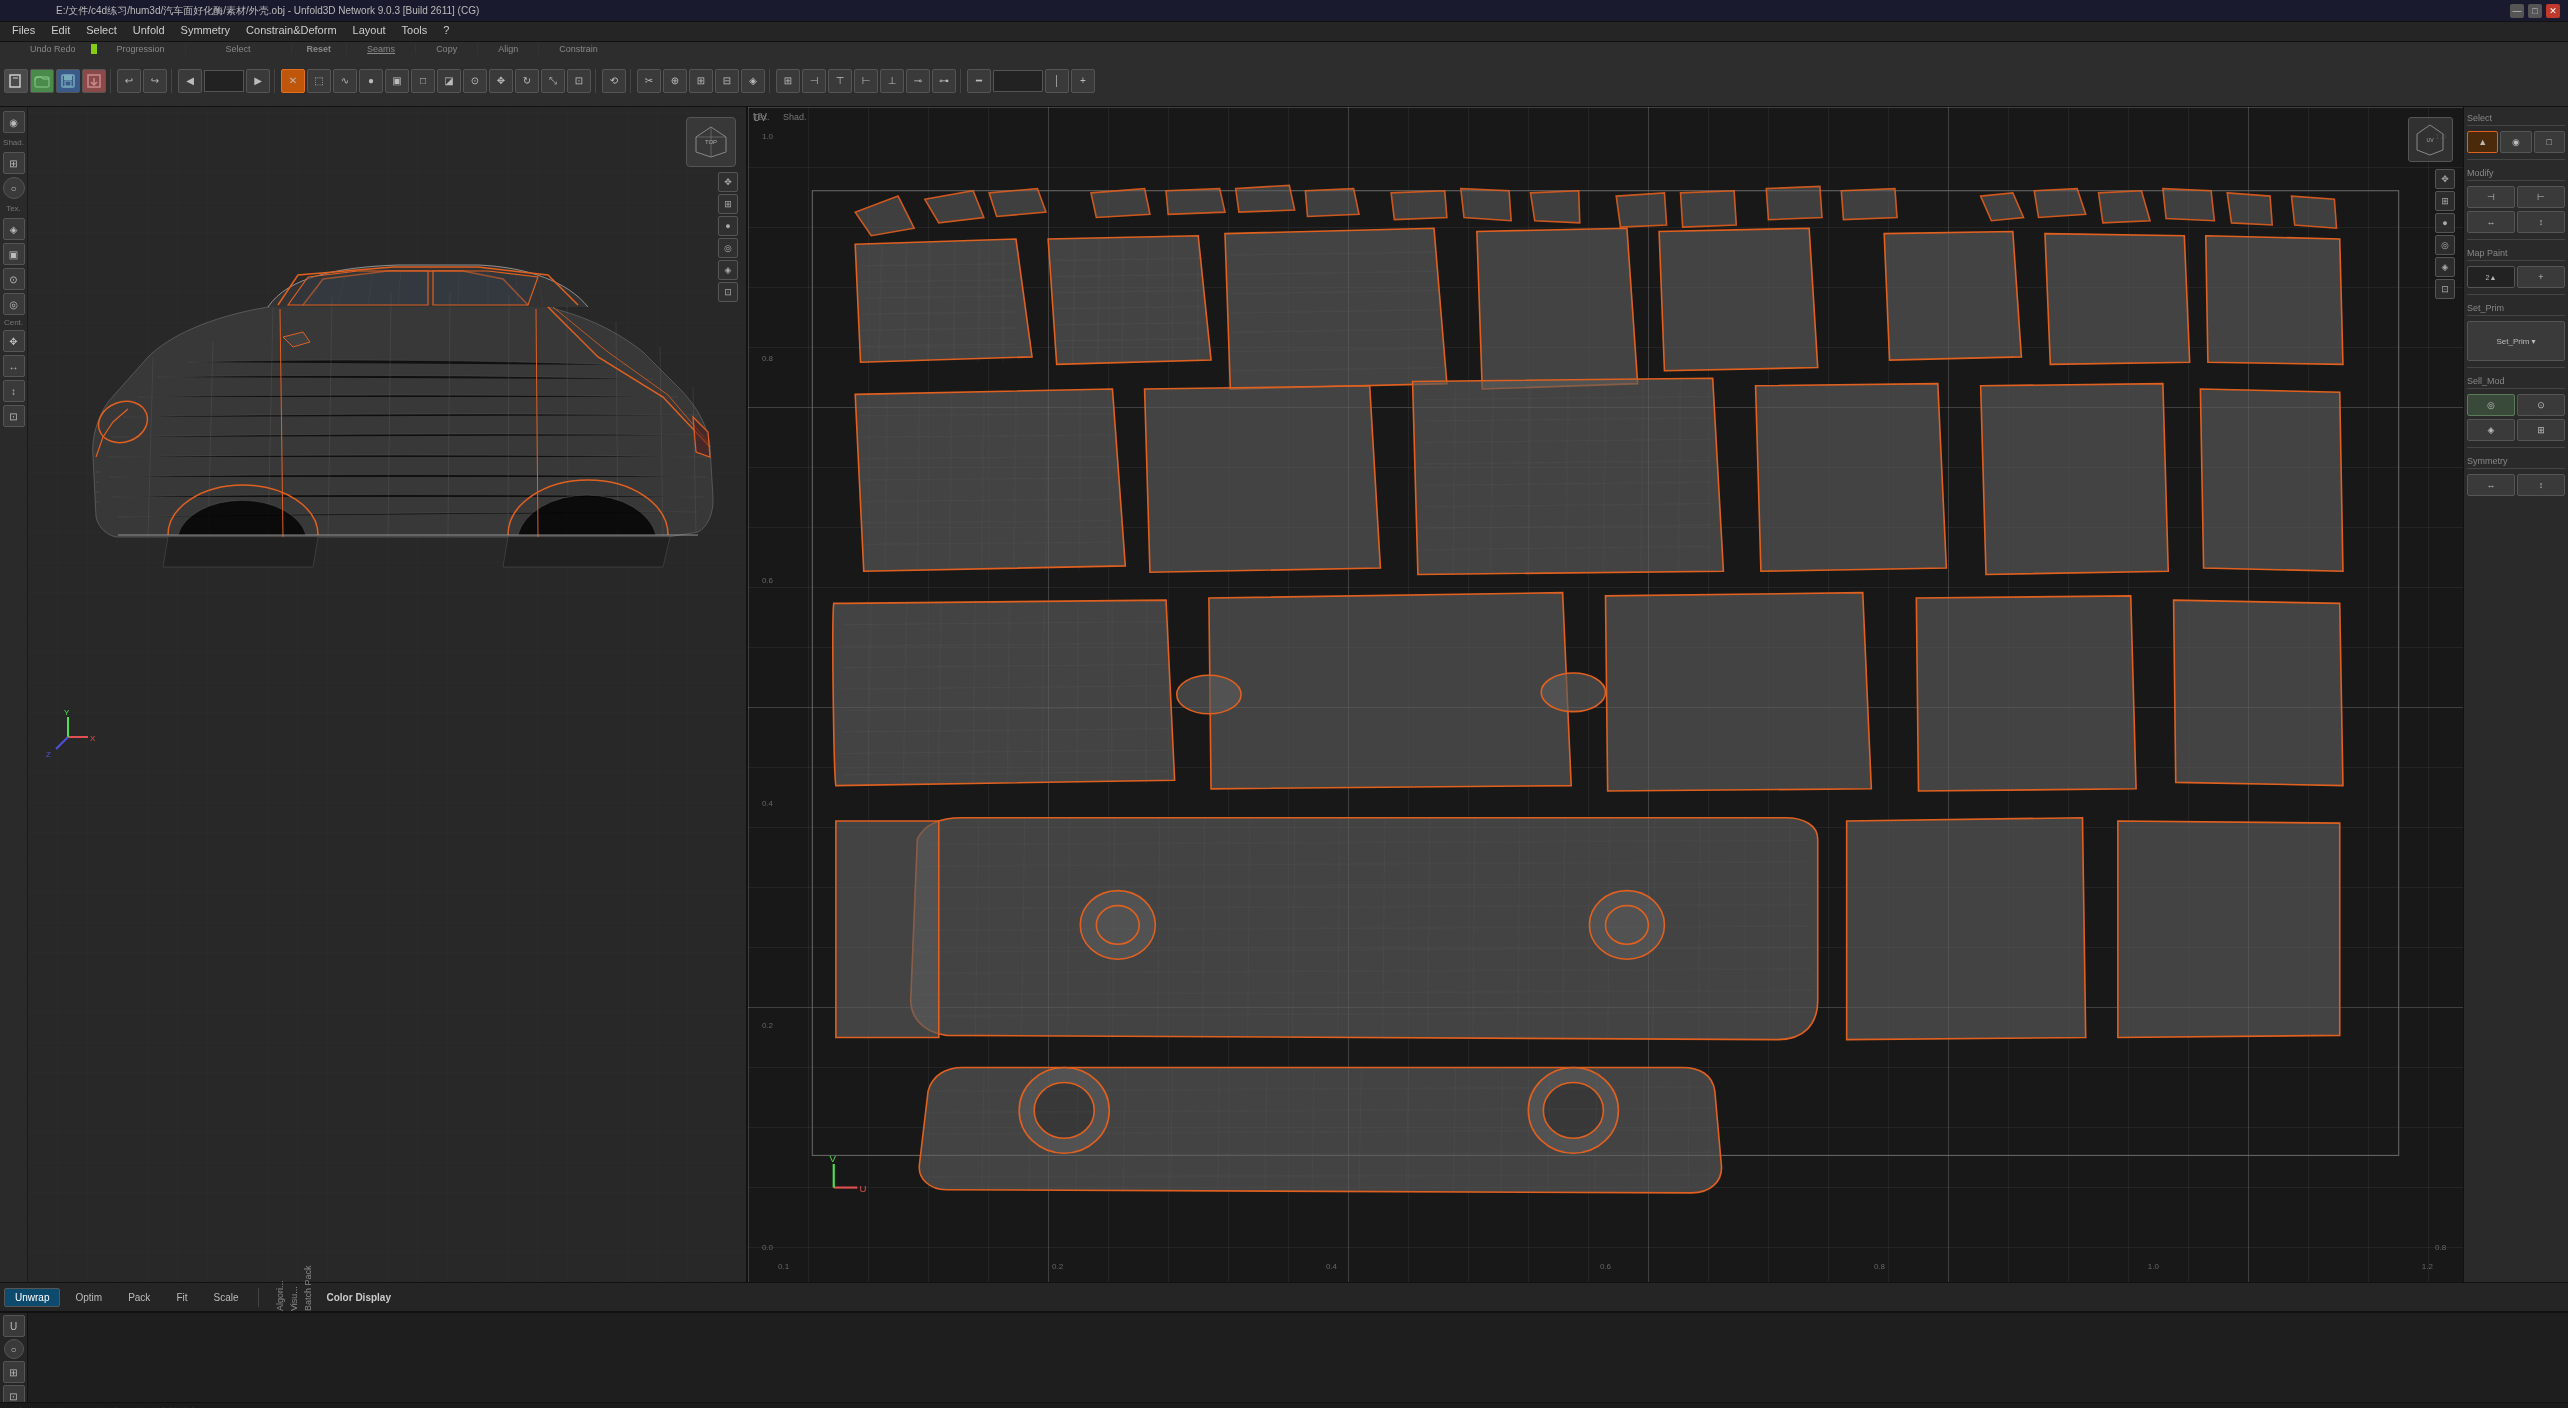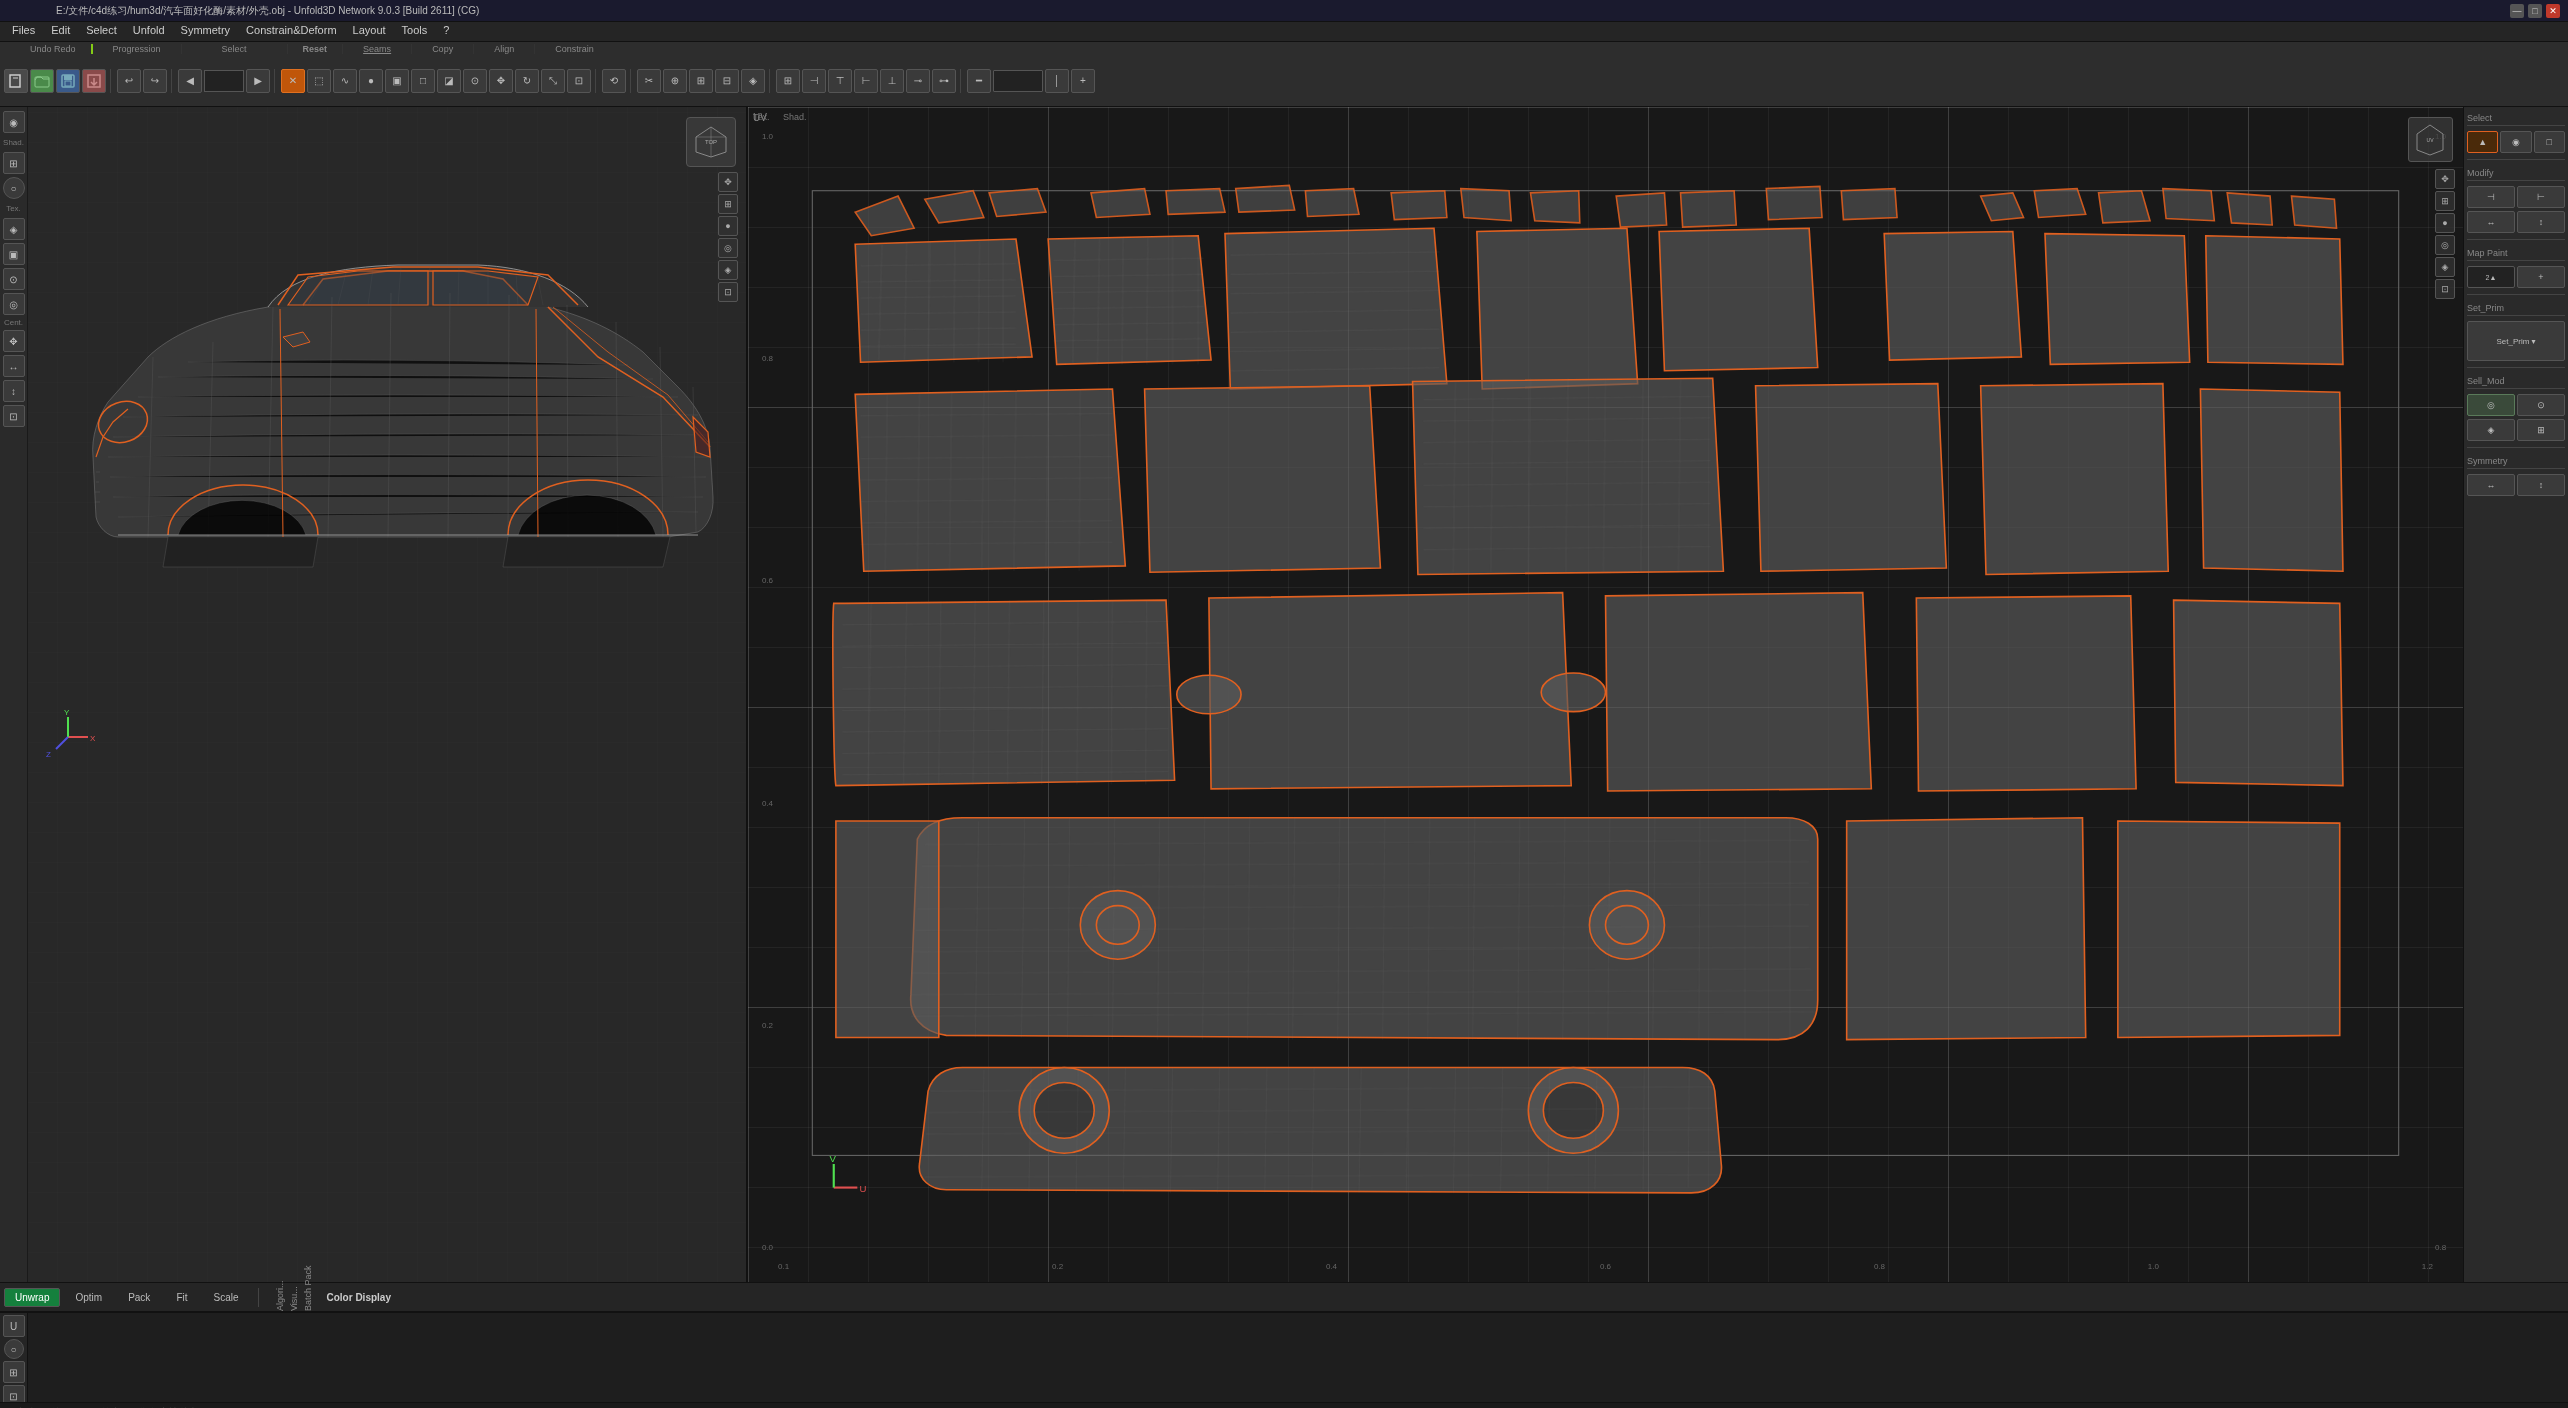--- a/index.html
+++ b/index.html
@@ -173,21 +173,21 @@
     }
     .rs-divider { height: 1px; background: #444; margin: 3px 0; }
     .btab {
       padding: 3px 10px;
       font-size: 10px;
       color: #bbb;
       cursor: pointer;
       border: 1px solid transparent;
       border-radius: 2px;
     }
-    .btab.active { background: #15803d; border-color: #555; color: #fff; }
+    .btab.active { background: #0c4a6e; border-color: #555; color: #fff; }
 
     
     #bottom-panel {
       height: 60px;
       background: #1e1e1e;
       display: flex;
       flex-direction: column;
       border-top: 1px solid #111;
       position: relative;
       overflow: hidden;
@@ -328,21 +328,21 @@
   <span class="menu-item">Select</span>
   <span class="menu-item">Unfold</span>
   <span class="menu-item">Symmetry</span>
   <span class="menu-item">Constrain&amp;Deform</span>
   <span class="menu-item">Layout</span>
   <span class="menu-item">Tools</span>
   <span class="menu-item">?</span>
 </div>
 
 <div id="toolbar-top-labels" style="height:13px; background:#2d2d2d; display:flex; align-items:center; padding:0 30px; font-size:9px; color:#888; gap:0;">
-  <span style="padding:0 15px 0 0; border-right:2px solid #84cc16;">Undo Redo</span>
+  <span style="padding:0 15px 0 0; border-right:6px solid #84cc16;">Undo Redo</span>
   <span style="padding:0 20px; border-right:1px solid #333;">Progression</span>
   <span style="padding:0 40px; border-right:1px solid #333;">Select</span>
   <span style="padding:0 15px; border-right:1px solid #333;font-weight:bold;">Reset</span>
   <span style="padding:0 20px; border-right:1px solid #333;text-decoration:underline;">Seams</span>
   <span style="padding:0 20px; border-right:1px solid #333;">Copy</span>
   <span style="padding:0 20px; border-right:1px solid #333;">Align</span>
   <span style="padding:0 20px;">Constrain</span>
 </div>
 
 <div id="toolbar-area">

